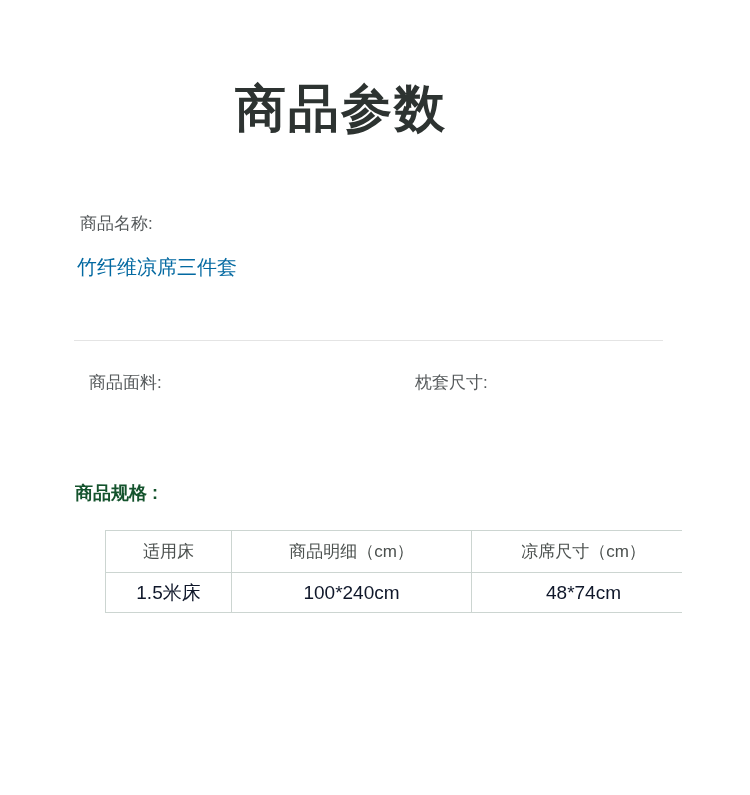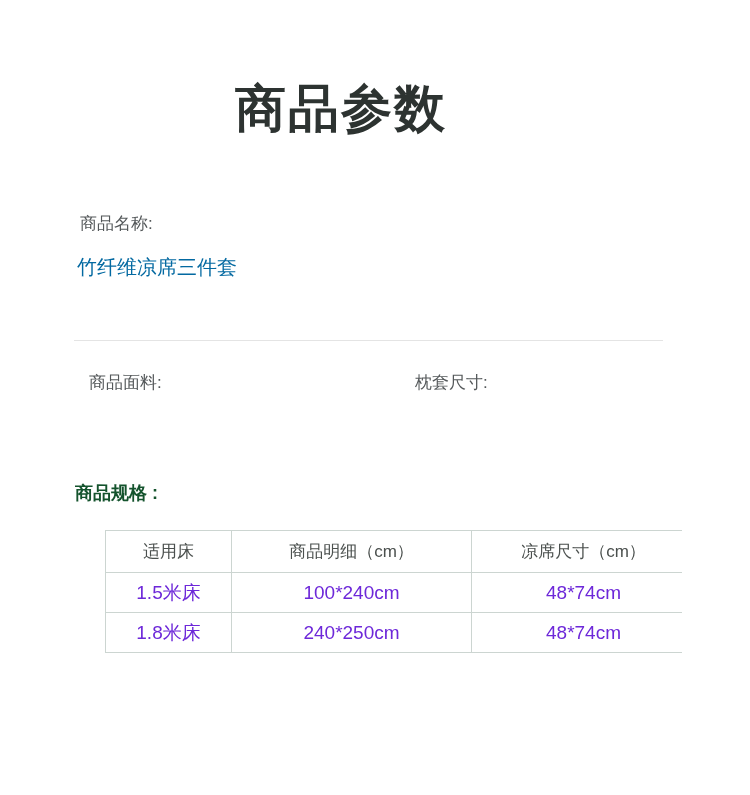--- a/index.html
+++ b/index.html
@@ -77,21 +77,21 @@
   .spec-table th {
     height: 41px;
     font-size: 17px;
     font-weight: 500;
     color: #4b504e;
   }
   .spec-table td {
     height: 39px;
     font-size: 19px;
     font-weight: 400;
-    color: #6d28d9;
+    color: #0f172a;
   }
 </style>
 </head>
 <body>
 
 <div class="page">
 
   <div class="page-title">商品参数</div>
 
   <div class="sec-label name-label">商品名称:</div>
@@ -117,21 +117,16 @@
         <th>商品明细（cm）</th>
         <th>凉席尺寸（cm）</th>
       </tr>
     </thead>
     <tbody>
       <tr>
         <td>1.5米床</td>
         <td>100*240cm</td>
         <td>48*74cm</td>
       </tr>
-      <tr>
-        <td>1.8米床</td>
-        <td>240*250cm</td>
-        <td>48*74cm</td>
-      </tr>
     </tbody>
   </table>
 
 </div>
 
 </body></html>

